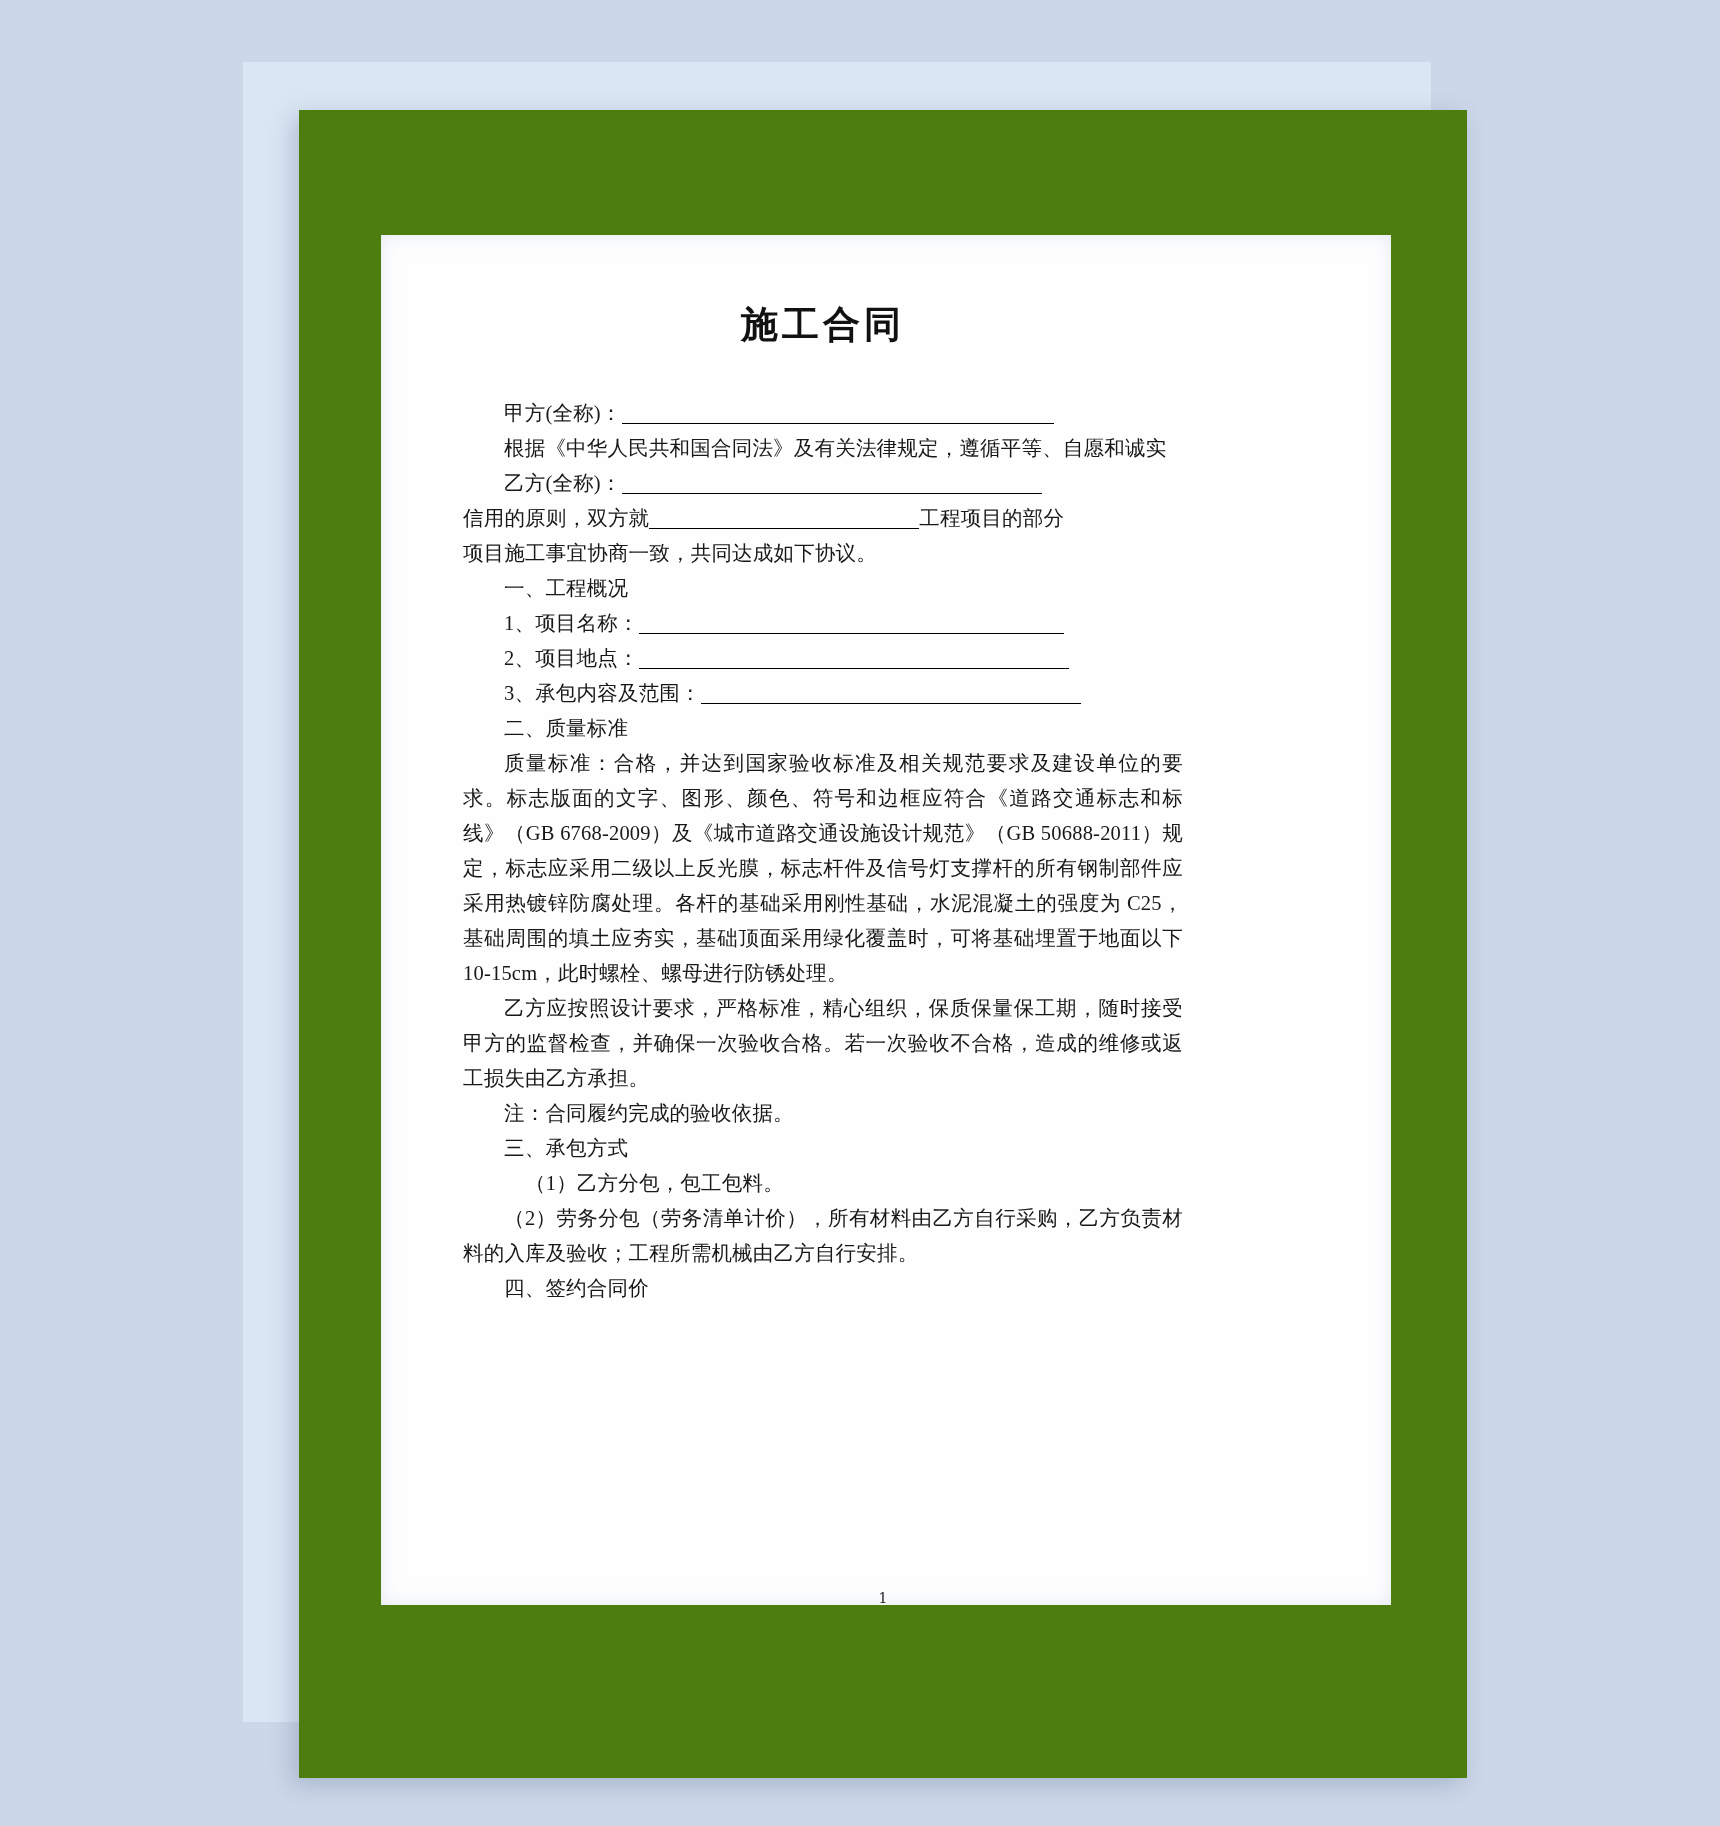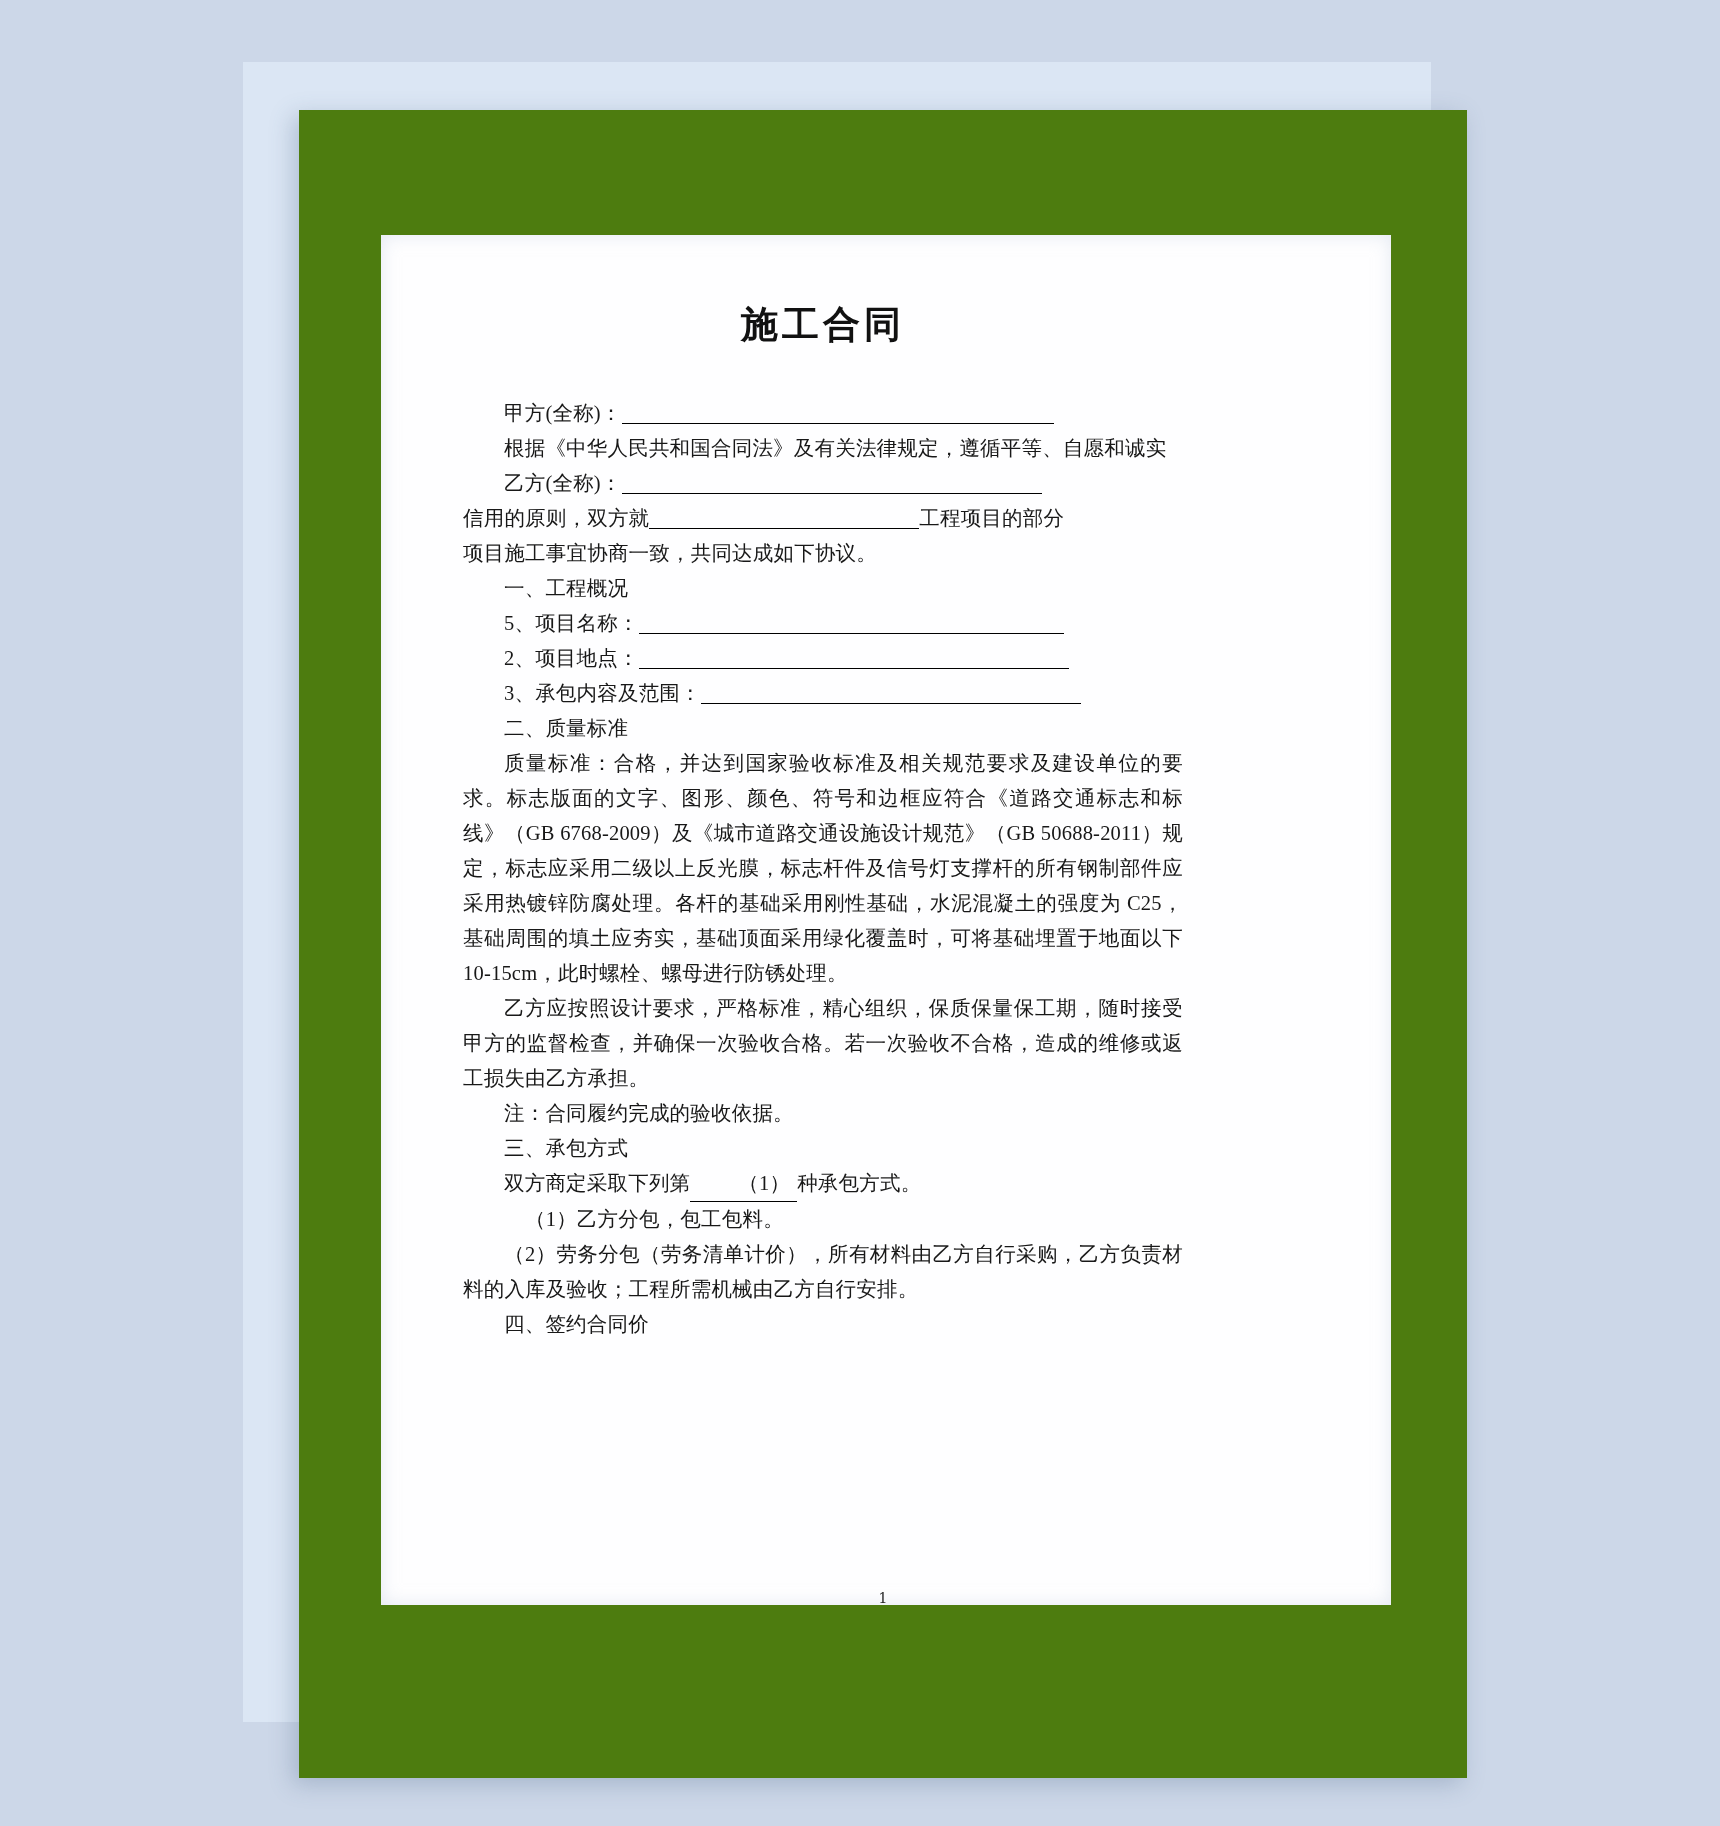--- a/index.html
+++ b/index.html
@@ -137,38 +137,35 @@
     <p class="para indent">
       <span>乙方(全称)：</span><span class="rule rule-b"></span>
     </p>
     <p class="para">
       <span>信用的原则，双方就</span><span class="rule rule-mid"></span><span>工程项目的部分</span>
     </p>
     <p class="para">项目施工事宜协商一致，共同达成如下协议。</p>
 
     <p class="para indent">一、工程概况</p>
     <p class="para indent">
-      <span>5、项目名称：</span><span class="rule rule-c"></span>
+      <span>1、项目名称：</span><span class="rule rule-c"></span>
     </p>
     <p class="para indent">
       <span>2、项目地点：</span><span class="rule rule-d"></span>
     </p>
     <p class="para indent">
       <span>3、承包内容及范围：</span><span class="rule rule-e"></span>
     </p>
 
     <p class="para indent">二、质量标准</p>
     <p class="para indent">质量标准：合格，并达到国家验收标准及相关规范要求及建设单位的要求。标志版面的文字、图形、颜色、符号和边框应符合《道路交通标志和标线》（GB 6768-2009）及《城市道路交通设施设计规范》（GB 50688-2011）规定，标志应采用二级以上反光膜，标志杆件及信号灯支撑杆的所有钢制部件应采用热镀锌防腐处理。各杆的基础采用刚性基础，水泥混凝土的强度为 C25，基础周围的填土应夯实，基础顶面采用绿化覆盖时，可将基础埋置于地面以下 10-15cm，此时螺栓、螺母进行防锈处理。</p>
     <p class="para indent">乙方应按照设计要求，严格标准，精心组织，保质保量保工期，随时接受甲方的监督检查，并确保一次验收合格。若一次验收不合格，造成的维修或返工损失由乙方承担。</p>
     <p class="para indent">注：合同履约完成的验收依据。</p>
 
     <p class="para indent">三、承包方式</p>
-    <p class="para indent">
-      <span>双方商定采取下列第</span><span class="fillval">（1）</span><span>种承包方式。</span>
-    </p>
     <p class="para indent2">（1）乙方分包，包工包料。</p>
     <p class="para indent">（2）劳务分包（劳务清单计价），所有材料由乙方自行采购，乙方负责材料的入库及验收；工程所需机械由乙方自行安排。</p>
 
     <p class="para indent">四、签约合同价</p>
 
   </div>
 
   <div class="page-number">1</div>
 </div>
 

